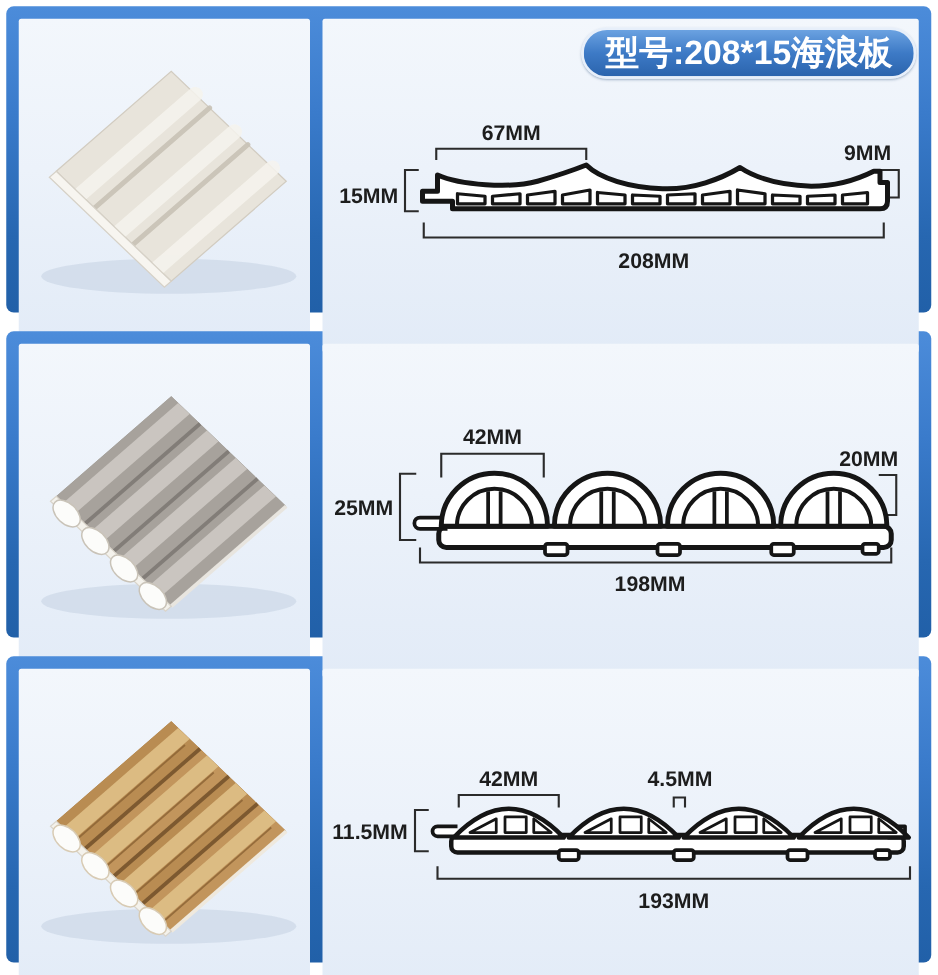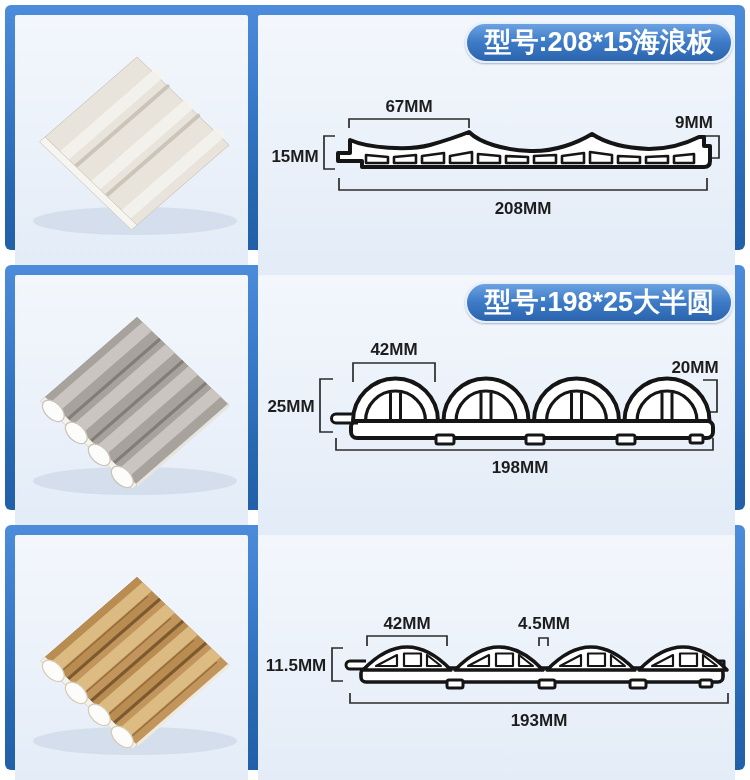--- a/index.html
+++ b/index.html
@@ -113,23 +113,20 @@
           <line x1="99" y1="188" x2="191" y2="108" stroke="#827d78" stroke-width="3"></line>
           <line x1="122" y1="210" x2="214" y2="130" stroke="#e8e5df" stroke-width="3"></line>
           <polygon points="30,122 122,210 117.4,214 25.4,126" fill="#f4f2ec" stroke="#d9d4ca" stroke-width="1"></polygon>
           <ellipse cx="38.3" cy="135.8" rx="13" ry="8" transform="rotate(44 38.3 135.8)" fill="#fcfcfa" stroke="#c9c3b8" stroke-width="1.2"></ellipse>
           <ellipse cx="61.3" cy="157.8" rx="13" ry="8" transform="rotate(44 61.3 157.8)" fill="#fcfcfa" stroke="#c9c3b8" stroke-width="1.2"></ellipse>
           <ellipse cx="84.3" cy="179.8" rx="13" ry="8" transform="rotate(44 84.3 179.8)" fill="#fcfcfa" stroke="#c9c3b8" stroke-width="1.2"></ellipse>
           <ellipse cx="107.3" cy="201.8" rx="13" ry="8" transform="rotate(44 107.3 201.8)" fill="#fcfcfa" stroke="#c9c3b8" stroke-width="1.2"></ellipse>
         </svg>
       </div>
       <div class="cell diagram-cell">
-        <div class="badge">
-          <span>型号:198*25大半圆</span>
-        </div>
         <svg class="diag" width="477" height="225" viewBox="0 0 477 225">
           <path class="dim" d="M95,107 V88 H177 V107"></path>
           <text x="136" y="80">42MM</text>
           <path class="dim" d="M445,105 H459 V137 H445"></path>
           <text x="437" y="98">20MM</text>
           <path class="dim" d="M75,104 H62 V157 H75"></path>
           <text x="33" y="137">25MM</text>
           <path class="dim" d="M78,163 V175 H455 V163"></path>
           <text x="262" y="198">198MM</text>
 

